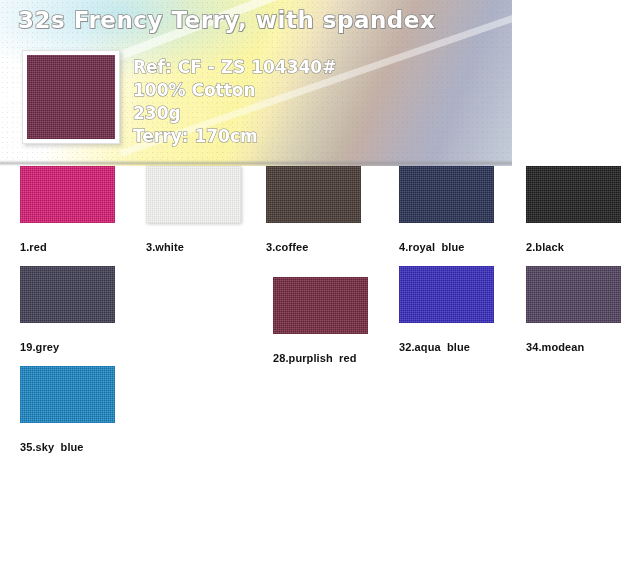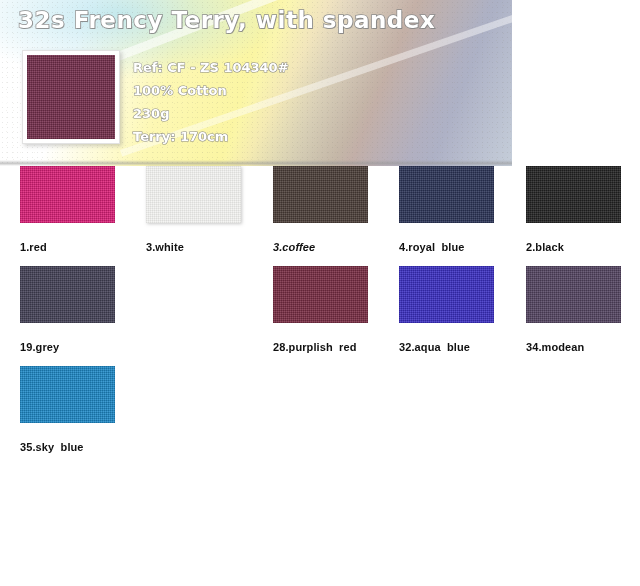--- a/index.html
+++ b/index.html
@@ -110,21 +110,21 @@
       repeating-linear-gradient(90deg,  rgba(0,0,0,0.13) 0 1px, rgba(255,255,255,0.07) 1px 2px);
   }
 
   .spec-list {
     position: absolute;
     left: 133px;
     top: 56px;
     width: 260px;
   }
   .spec-line {
-    font-size: 13px;
+    font-size: 17px;
     font-weight: bold;
     color: #ffffff;
     font-family: "DejaVu Sans", sans-serif;
     -webkit-text-stroke: 1.1px #8a8a8a;
     paint-order: stroke fill;
     line-height: 23px;
     height: 23px;
     white-space: pre;
   }
 
@@ -206,39 +206,39 @@
 <div class="grid" id="swatch-grid">
     <div class="row">
       <div class="cell" style="left: 20px;">
         <div class="chip" style="background-color: rgb(224, 32, 122);"></div>
         <div class="label">1.red</div>
       </div>
       <div class="cell" style="left: 146px;">
         <div class="chip soft shadowed" style="background-color: rgb(244, 244, 242);"></div>
         <div class="label">3.white</div>
       </div>
-      <div class="cell" style="left: 273px; font-style: italic;">
+      <div class="cell" style="left: 266px;">
         <div class="chip" style="background-color: rgb(76, 63, 57);"></div>
         <div class="label">3.coffee</div>
       </div>
       <div class="cell" style="left: 399px;">
         <div class="chip" style="background-color: rgb(43, 52, 88);"></div>
         <div class="label">4.royal  blue</div>
       </div>
       <div class="cell" style="left: 526px;">
         <div class="chip" style="background-color: rgb(35, 35, 35);"></div>
         <div class="label">2.black</div>
       </div>
     </div>
     <div class="row">
       <div class="cell" style="left: 20px;">
         <div class="chip" style="background-color: rgb(69, 66, 88);"></div>
         <div class="label">19.grey</div>
       </div>
-      <div class="cell" style="left: 273px;">
+      <div class="cell" style="left: 273px; margin-top: 11px;">
         <div class="chip" style="background-color: rgb(123, 45, 68);"></div>
         <div class="label">28.purplish  red</div>
       </div>
       <div class="cell" style="left: 399px;">
         <div class="chip" style="background-color: rgb(59, 47, 198);"></div>
         <div class="label">32.aqua  blue</div>
       </div>
       <div class="cell" style="left: 526px;">
         <div class="chip" style="background-color: rgb(85, 70, 99);"></div>
         <div class="label">34.modean</div>

